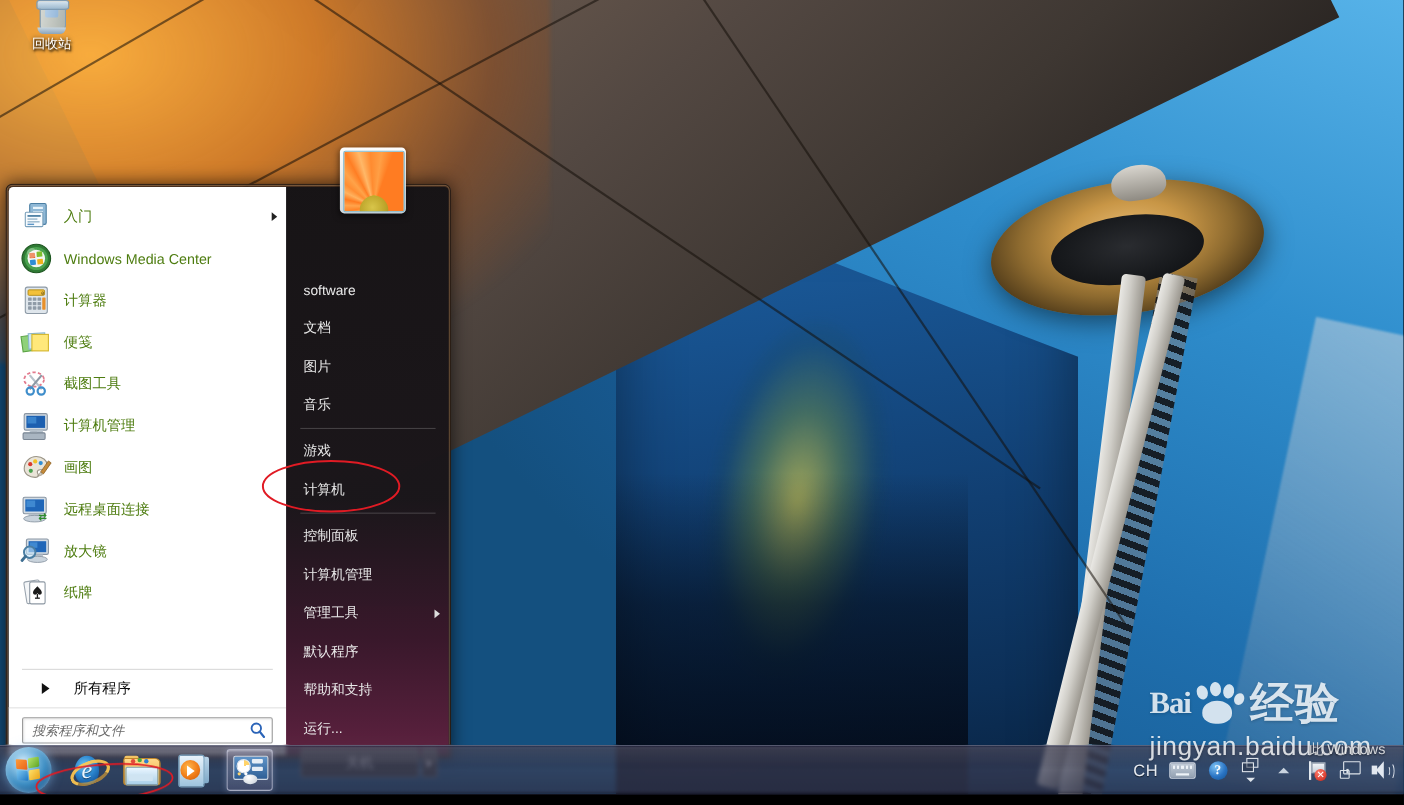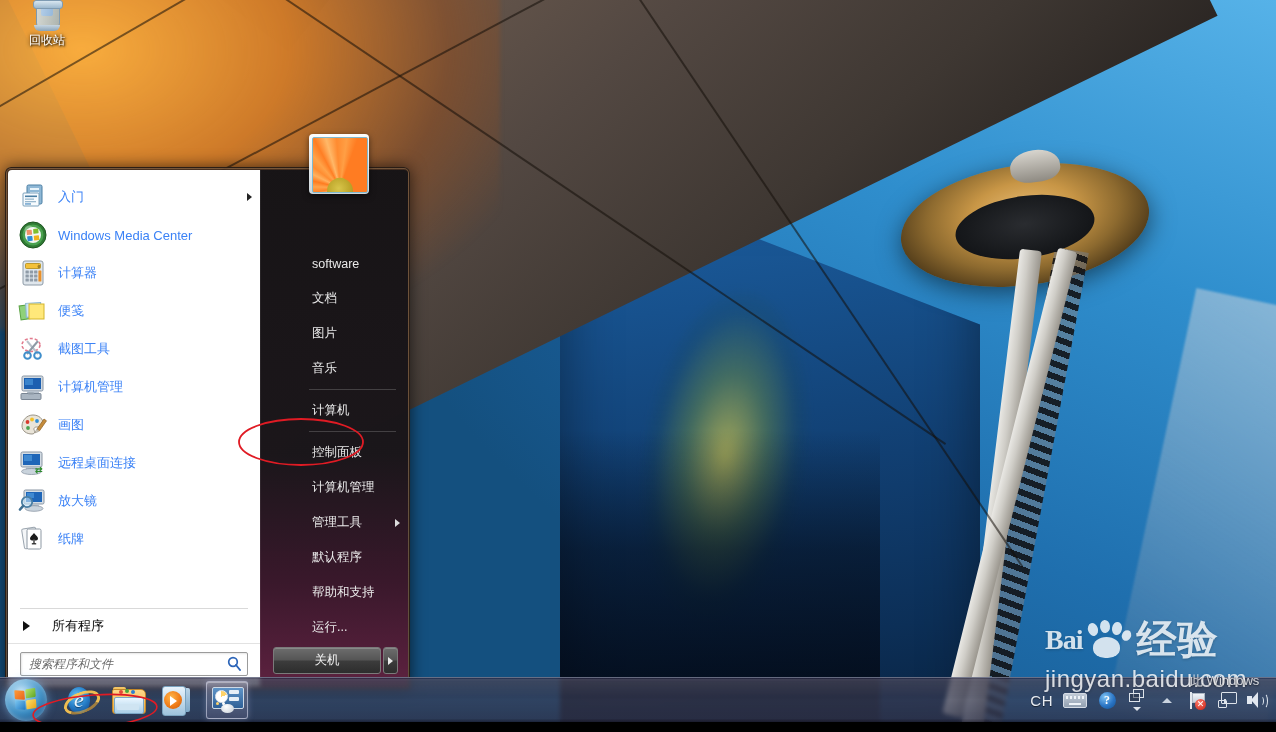--- a/index.html
+++ b/index.html
@@ -159,28 +159,28 @@
     background:#fff;
     border-radius:4px 0 0 0;
     display:flex; flex-direction:column;
   }
   .sm-left-list { flex:1; padding-top:8px; }
   .sm-item {
     display:flex; align-items:center; height:38px; padding:0 8px 0 10px;
     cursor:default; position:relative;
   }
   .sm-ic { width:30px; height:30px; margin-right:10px; flex:0 0 30px; position:relative; }
-  .sm-label { font-size:13px; color:#3b82f6; }
+  .sm-label { font-size:13px; color:#4d7c0f; }
   .sm-arrow {
     margin-left:auto; width:0;height:0;
     border-left:5px solid #222; border-top:4px solid transparent; border-bottom:4px solid transparent;
   }
   .sm-sep-left { height:1px; background:#d9d9d9; margin:4px 12px 0 12px; }
   .all-programs {
-    display:flex; align-items:center; height:34px; padding:0 9px; cursor:default;
+    display:flex; align-items:center; height:34px; padding:0 24px; cursor:default;
   }
   .ap-arrow {
     width:0;height:0; margin-right:22px; margin-left:6px;
     border-left:7px solid #111; border-top:5px solid transparent; border-bottom:5px solid transparent;
   }
   .ap-label { font-size:13px; color:#0b0b0b; font-weight:normal; }
   .search-wrap { padding:8px 12px 10px 12px; background:#fff; border-top:1px solid #e2e2e2; }
   .search-box {
     position:relative; height:22px;
     border:1px solid #9b9b9b; border-radius:2px; background:#fff;
@@ -197,21 +197,21 @@
   }
 
   
   .sm-right {
     position:absolute; left:255px; top:3px; width:147px; height:516px;
     background: linear-gradient(180deg, rgba(22,20,22,.97) 0%, rgba(26,22,26,.97) 55%, rgba(58,24,44,.96) 80%, rgba(96,34,66,.95) 100%);
     border-radius: 0 4px 0 0;
     border-left:1px solid rgba(255,255,255,.07);
     display:flex; flex-direction:column;
   }
-  .sm-r-list { padding-top:76px; flex:1;padding-left:36px; }
+  .sm-r-list { padding-top:76px; flex:1; }
   .sm-r-item {
     height:35px; display:flex; align-items:center; padding:0 8px 0 15px;
     font-size:12.5px; color:#e9e9e9; cursor:default; position:relative;
   }
   .sm-r-item.en { font-size:12.5px; }
   .sm-r-arrow {
     margin-left:auto; width:0;height:0;
     border-left:5px solid #ddd; border-top:4px solid transparent; border-bottom:4px solid transparent;
   }
   .sm-sep-right { height:1px; background:rgba(255,255,255,.18); margin:3px 12px; }
@@ -670,20 +670,23 @@
           <span>文档</span>
         </div>
         <div class="sm-r-item">
           <span>图片</span>
         </div>
         <div class="sm-r-item">
           <span>音乐</span>
         </div>
         <div class="sm-sep-right"></div>
         <div class="sm-r-item">
+          <span>游戏</span>
+        </div>
+        <div class="sm-r-item">
           <span>计算机</span>
         </div>
         <div class="sm-sep-right"></div>
         <div class="sm-r-item">
           <span>控制面板</span>
         </div>
         <div class="sm-r-item">
           <span>计算机管理</span>
         </div>
         <div class="sm-r-item">

